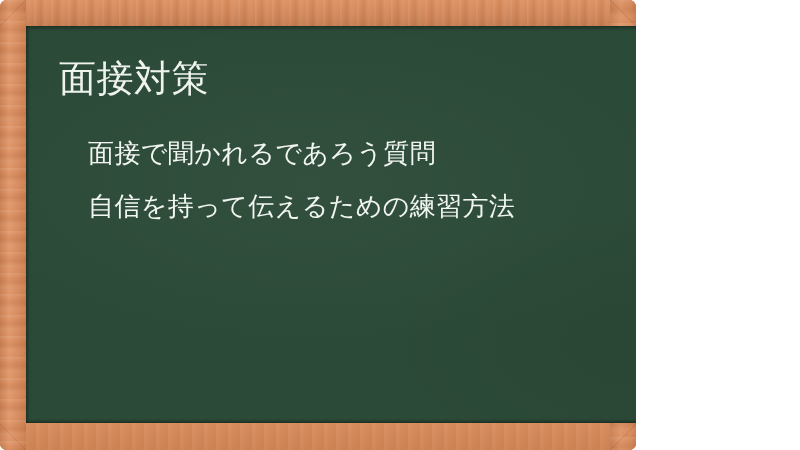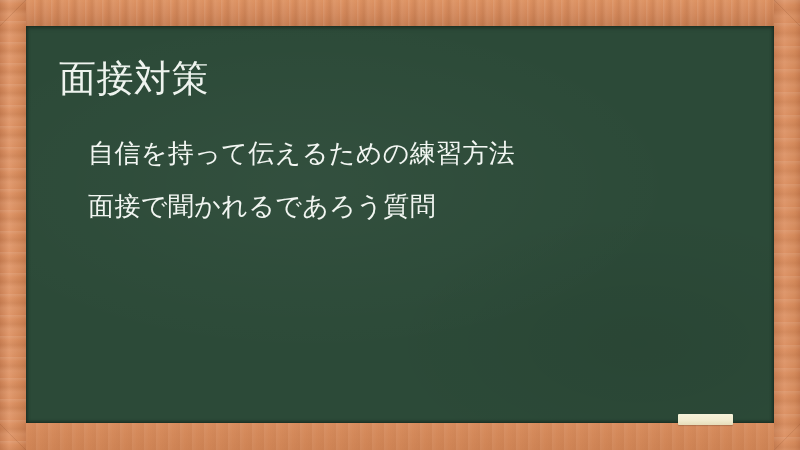--- a/index.html
+++ b/index.html
@@ -6,24 +6,25 @@
     margin: 0;
     padding: 0;
     background: #ffffff;
   }
   body {
     font-family: "DejaVu Sans", "Liberation Sans", sans-serif;
   }
 
   .slide {
     position: relative;
-    width: 800px;
+    width: 636px;
     height: 450px;
     overflow: hidden;
     background: #d4895a;
+    border-radius: 7px;
   }
 
   
   .frame {
     position: absolute;
     inset: 0;
     background: #d4895a;
   }
   
   .rail-top {
@@ -177,20 +178,20 @@
     <div class="miter miter-bl"></div>
     <div class="miter miter-br"></div>
   </div>
 
   <div class="board">
     <div class="board-surface"></div>
 
     <div class="board-title">面接対策</div>
 
     <ul class="bullet-list">
+      <li class="bullet-item">面接で聞かれるであろう質問</li>
       <li class="bullet-item">自信を持って伝えるための練習方法</li>
-      <li class="bullet-item">面接で聞かれるであろう質問</li>
     </ul>
   </div>
 
   <div class="chalk-stick"></div>
 
 </div>
 
 </body></html>

